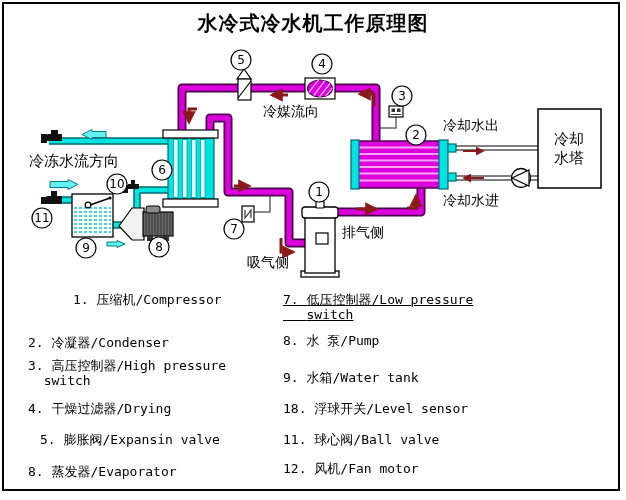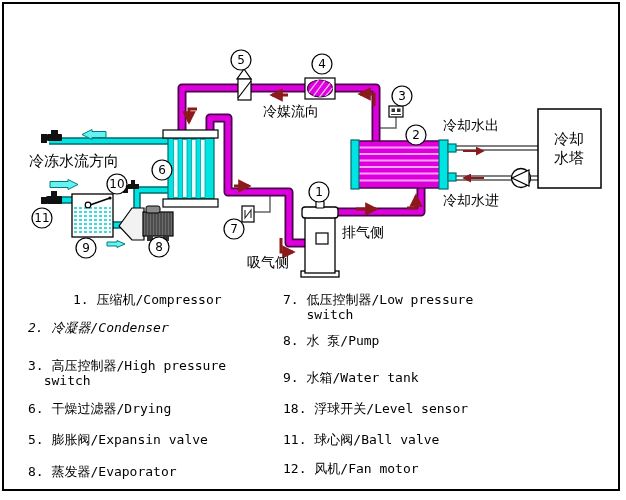--- a/index.html
+++ b/index.html
@@ -266,30 +266,31 @@
     </g>
 
     <text x="263" y="116" font-size="14">冷媒流向</text>
     <text x="29" y="166" font-size="15">冷冻水流方向</text>
     <text x="443" y="130" font-size="14">冷却水出</text>
     <text x="443" y="205" font-size="14">冷却水进</text>
     <text x="342" y="237" font-size="14">排气侧</text>
     <text x="247" y="267" font-size="14">吸气侧</text>
   </svg>
 
+  <div class="title">水冷式冷水机工作原理图</div>
 
   <div>
     <div class="legend-item" style="left:28px;top:292px;margin-left:45px;">1. 压缩机/Compressor</div>
-    <div class="legend-item" style="left:28px;top:320px;font-style:italic;">2. 冷凝器/Condenser</div>
+    <div class="legend-item" style="left:28px;top:335px;">2. 冷凝器/Condenser</div>
     <div class="legend-item" style="left:28px;top:358px;">3. 高压控制器/High pressure
   switch</div>
-    <div class="legend-item" style="left:28px;top:401px;">6. 干燥过滤器/Drying</div>
-    <div class="legend-item" style="left:28px;top:432px;">5. 膨胀阀/Expansin valve</div>
+    <div class="legend-item" style="left:28px;top:401px;">4. 干燥过滤器/Drying</div>
+    <div class="legend-item" style="left:40px;top:432px;">5. 膨胀阀/Expansin valve</div>
     <div class="legend-item" style="left:28px;top:464px;">8. 蒸发器/Evaporator</div>
-    <div class="legend-item" style="left:283px;top:292px;">7. 低压控制器/Low pressure
+    <div class="legend-item" style="left:283px;top:292px;text-decoration:underline;">7. 低压控制器/Low pressure
    switch</div>
     <div class="legend-item" style="left:283px;top:333px;">8. 水 泵/Pump</div>
     <div class="legend-item" style="left:283px;top:370px;">9. 水箱/Water tank</div>
     <div class="legend-item" style="left:283px;top:401px;">18. 浮球开关/Level sensor</div>
     <div class="legend-item" style="left:283px;top:432px;">11. 球心阀/Ball valve</div>
     <div class="legend-item" style="left:283px;top:461px;">12. 风机/Fan motor</div>
   </div>
 
 </div>
 

